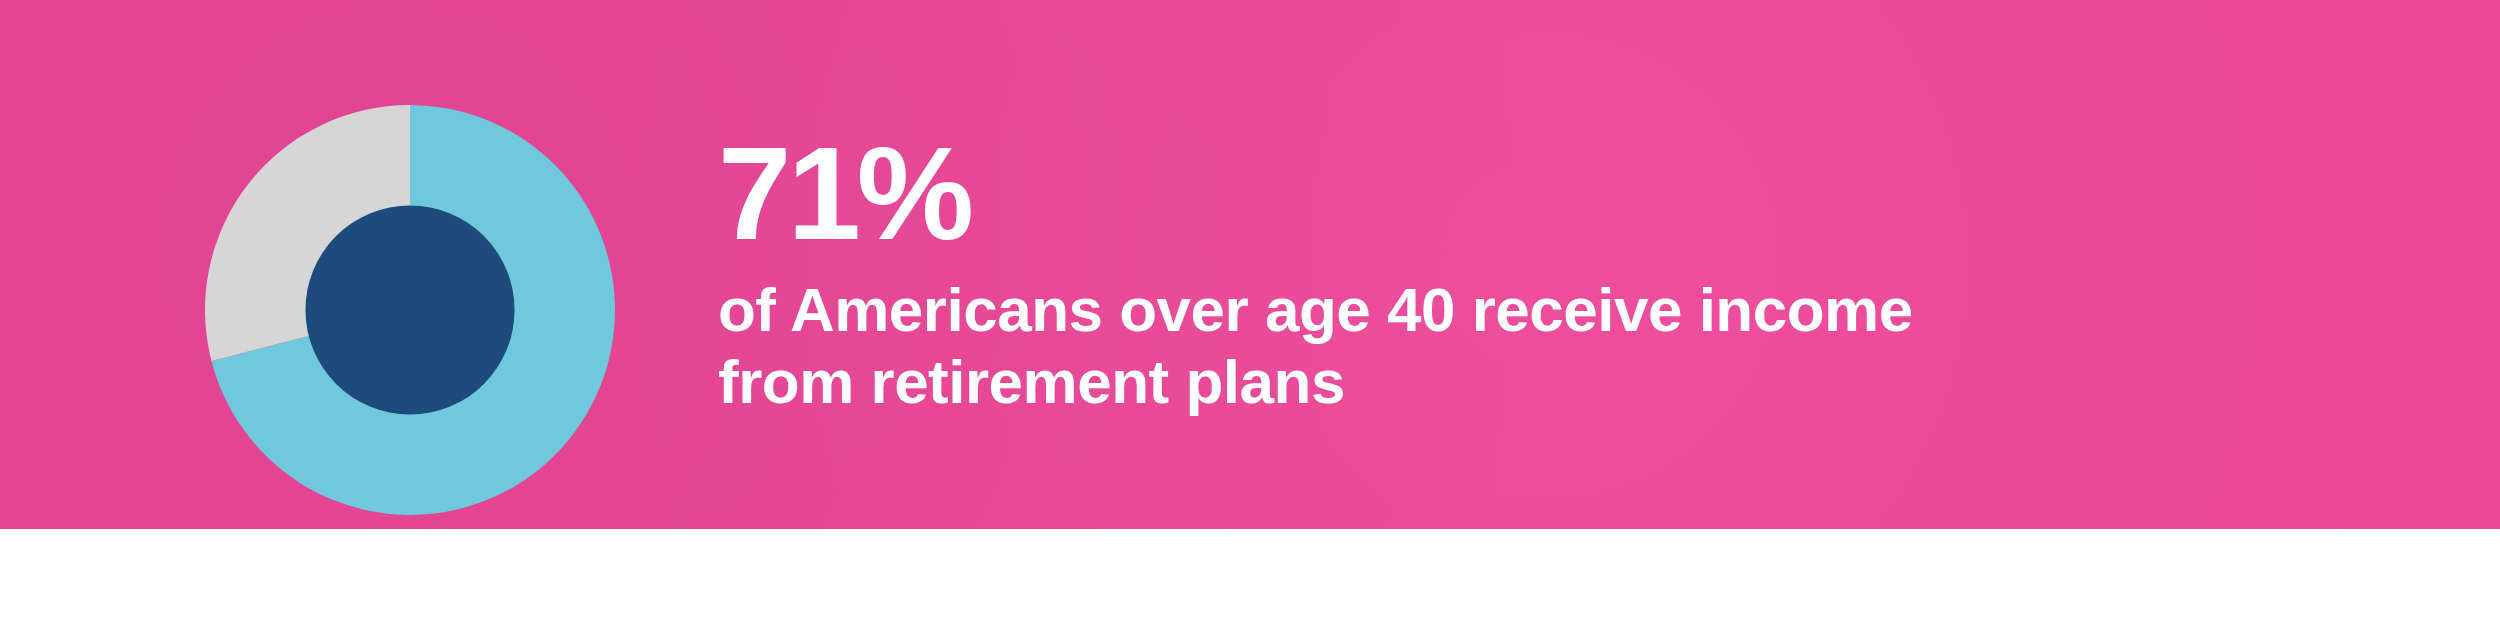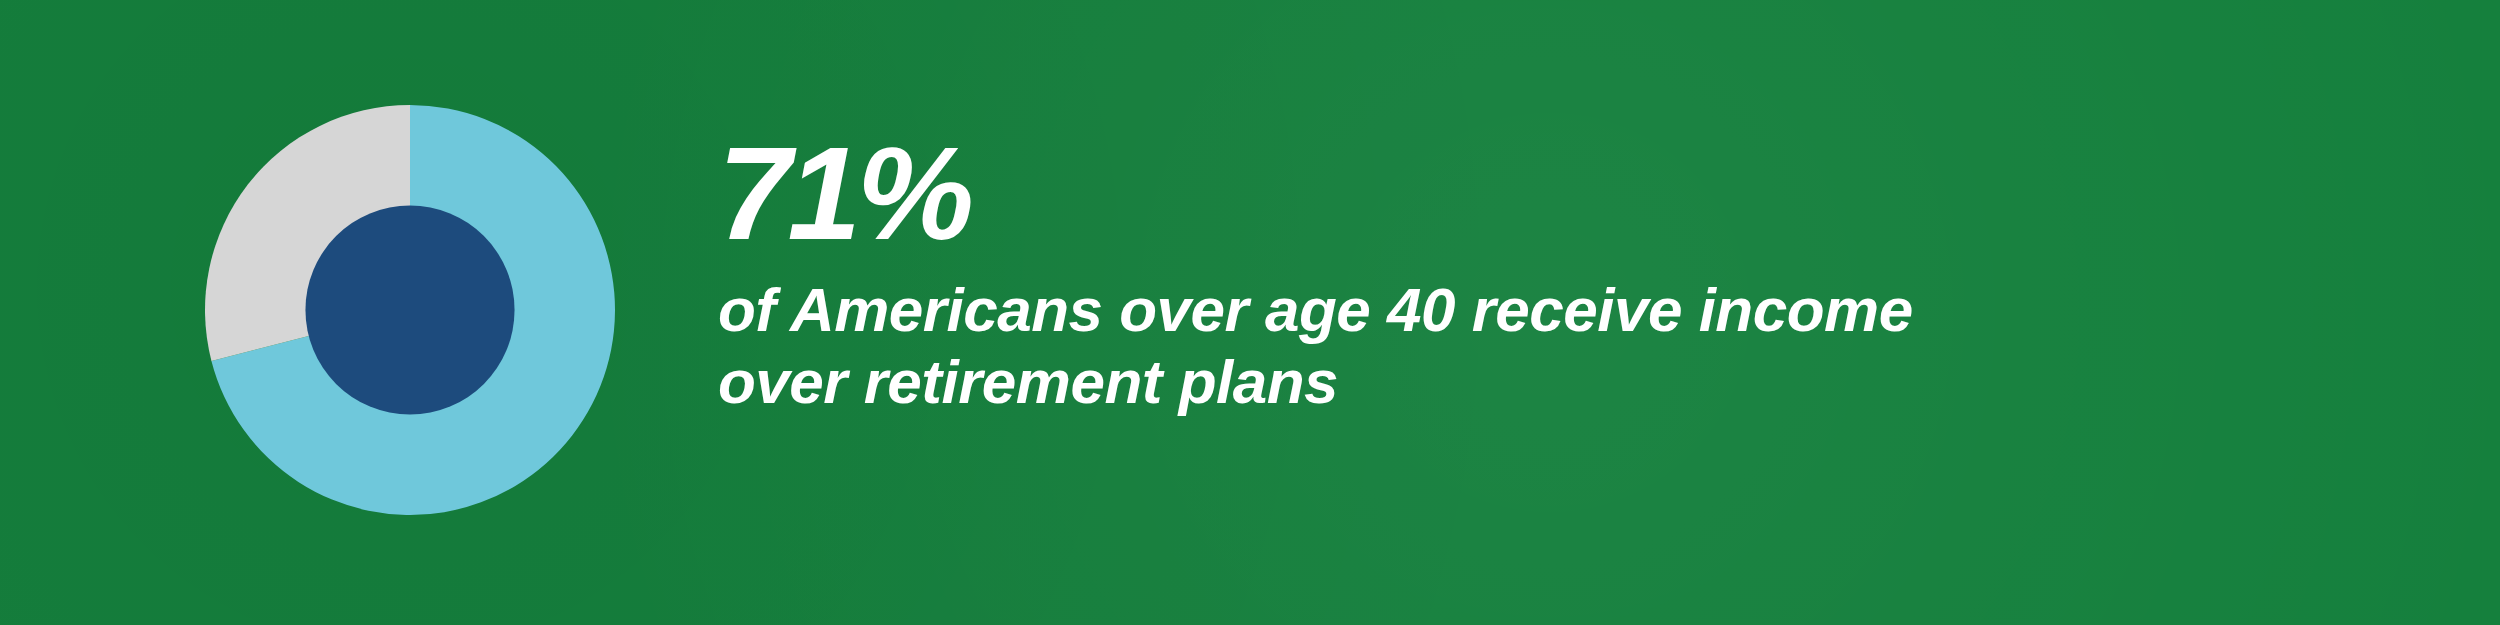--- a/index.html
+++ b/index.html
@@ -7,25 +7,24 @@
     margin: 0;
     padding: 0;
   }
   body {
     font-family: "Liberation Sans", sans-serif;
   }
 
   #infographic-banner {
     position: relative;
     width: 2500px;
-    height: 625px;
-    background: #15803d;
+    height: 529px;
+    background: #ec4899;
     overflow: hidden;
     box-sizing: border-box;
-    font-style: italic;
   }
 
   
   #banner-texture {
     position: absolute;
     inset: 0;
     background:
       radial-gradient(circle at 62% 50%, rgba(255,255,255,0.035) 0%, rgba(255,255,255,0.015) 32%, rgba(255,255,255,0) 64%),
       radial-gradient(circle at 16% 46%, rgba(0,0,0,0.05) 0%, rgba(0,0,0,0) 55%);
     pointer-events: none;
@@ -101,18 +100,18 @@
             <path d="M 205 205 L 6.44 255.98 A 205 205 0 0 1 205.00 0.00 Z" fill="#d6d6d6"></path>
           </g>
         <circle id="donut-hole" cx="205" cy="205" r="104.55" fill="#1d4b7d"></circle>
       </svg>
     </div>
 
     <div id="stat-text-block">
       <div id="stat-percent">71%</div>
       <div id="stat-description">
         <span class="stat-line">of Americans over age 40 receive income</span>
-        <span class="stat-line">over retirement plans</span>
+        <span class="stat-line">from retirement plans</span>
       </div>
     </div>
 
   </div>
 </div>
 
 </body></html>

